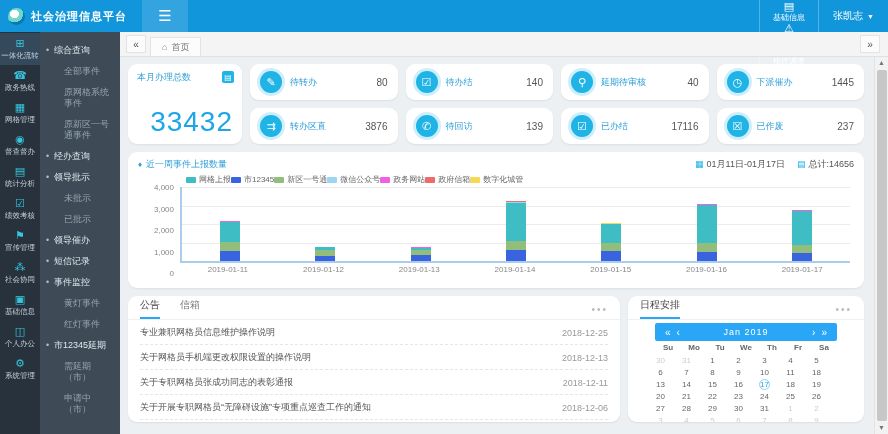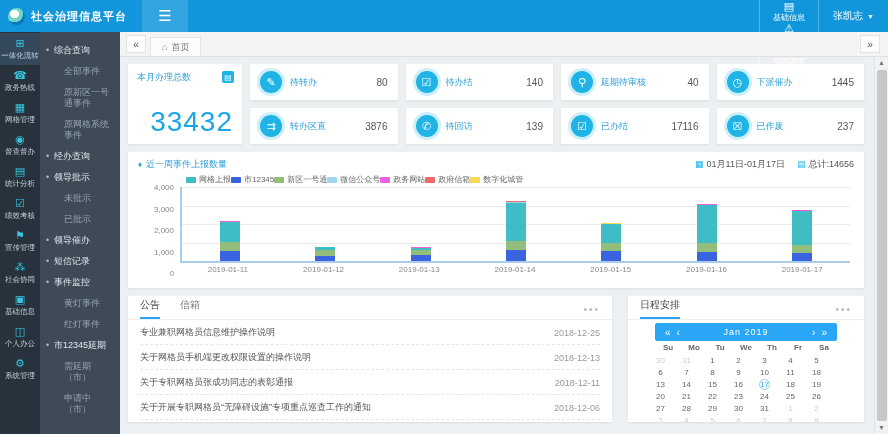--- a/index.html
+++ b/index.html
@@ -44,21 +44,21 @@
   .tabbar { height:25px; background:#f4f4f4; border-bottom:1px solid #e0e0e0;
     display:flex; align-items:flex-end; padding:0 4px; }
   .tab-sq { width:20px; height:18px; margin:0 4px 3px 2px; background:#fbfbfb; border:1px solid #e3e3e3;
     display:flex; align-items:center; justify-content:center; font-size:10px; color:#555; cursor:pointer; }
   .tab-home { height:19px; background:#fcfcfc; border:1px solid #e3e3e3; border-bottom:none;
     display:flex; align-items:center; gap:4px; padding:0 11px; font-size:9px; color:#777; cursor:pointer; }
   .tab-expand { margin-left:auto; }
 
   .content { flex:1; padding:7px 24px 4px 8px; overflow:hidden; }
 
-  .card { background:#fff; border-radius:0; box-shadow:0 1px 2px rgba(0,0,0,.07); }
+  .card { background:#fff; border-radius:9px; box-shadow:0 1px 2px rgba(0,0,0,.07); }
 
   
   .row1 { display:flex; gap:8px; }
   .total-card { width:114px; height:80px; padding:7px 9px; position:relative; }
   .total-label { font-size:9px; color:#2d9fd8; }
   .total-icon { position:absolute; right:8px; top:7px; width:12px; height:12px; border-radius:2px;
     background:#1fb3e6; color:#fff; font-size:8px; display:flex; align-items:center; justify-content:center; }
   .total-value { margin-top:22px; text-align:right; font-size:28px; color:#1ca6e8; letter-spacing:1px; }
   .stats-grid { flex:1; display:grid; grid-template-columns:repeat(4,1fr); grid-auto-rows:36px; gap:8px; }
   .stat-card { display:flex; align-items:center; gap:8px; padding:0 10px 0 10px; }
@@ -83,21 +83,21 @@
   .gridline { position:absolute; left:0; right:0; height:1px; background:#ececec; }
   .ylabels { position:absolute; left:-42px; top:-4px; bottom:-4px; width:36px; display:flex;
     flex-direction:column; justify-content:space-between; text-align:right; font-size:8px; color:#888; }
   .bars { position:absolute; inset:0; display:flex; }
   .bar-group { flex:1; display:flex; align-items:flex-end; justify-content:center; }
   .bar-stack { width:20px; display:flex; flex-direction:column-reverse; height:100%; }
   .xlabels { display:flex; font-size:8px; color:#888; margin-top:2px; }
   .xlabels div { flex:1; text-align:center; }
 
   
-  .row3 { margin-top:8px; display:flex; gap:16px; height:126px; }
+  .row3 { margin-top:8px; display:flex; gap:8px; height:126px; }
   .ann-card { flex:1; overflow:hidden; }
   .cal-card { width:236px; overflow:hidden; }
   .card-tabs { display:flex; align-items:flex-end; gap:20px; padding:7px 12px 0; height:24px;
     border-bottom:1px solid #efefef; }
   .card-tab { font-size:10px; color:#777; padding-bottom:5px; border-bottom:2px solid transparent; cursor:pointer; }
   .card-tab.active { color:#444; border-bottom-color:#29a6f5; }
   .dots { margin-left:auto; color:#b9b9b9; font-size:10px; letter-spacing:2px; cursor:pointer; padding-bottom:4px; }
   .ann-list { padding:0 12px; }
   .ann-row { display:flex; align-items:center; padding:6px 0 5px; border-bottom:1px dashed #e6e6e6;
     font-size:9px; color:#555; cursor:pointer; }
@@ -206,22 +206,22 @@
       <span class="glyph">⚙</span>
       <span class="lbl">系统管理</span>
     </div>
     </div>
 
   <div class="submenu-col">
     <div class="submenu">
 
     <div class="submenu-item group">综合查询</div>
         <div class="submenu-item child">全部事件</div>
+        <div class="submenu-item child">原网格系统事件</div>
         <div class="submenu-item child">原新区一号通事件</div>
-        <div class="submenu-item child">原网格系统事件</div>
         <div class="submenu-item group">经办查询</div>
         <div class="submenu-item group">领导批示</div>
         <div class="submenu-item child">未批示</div>
         <div class="submenu-item child">已批示</div>
         <div class="submenu-item group">领导催办</div>
         <div class="submenu-item group">短信记录</div>
         <div class="submenu-item group">事件监控</div>
         <div class="submenu-item child">黄灯事件</div>
         <div class="submenu-item child">红灯事件</div>
         <div class="submenu-item group">市12345延期</div>

